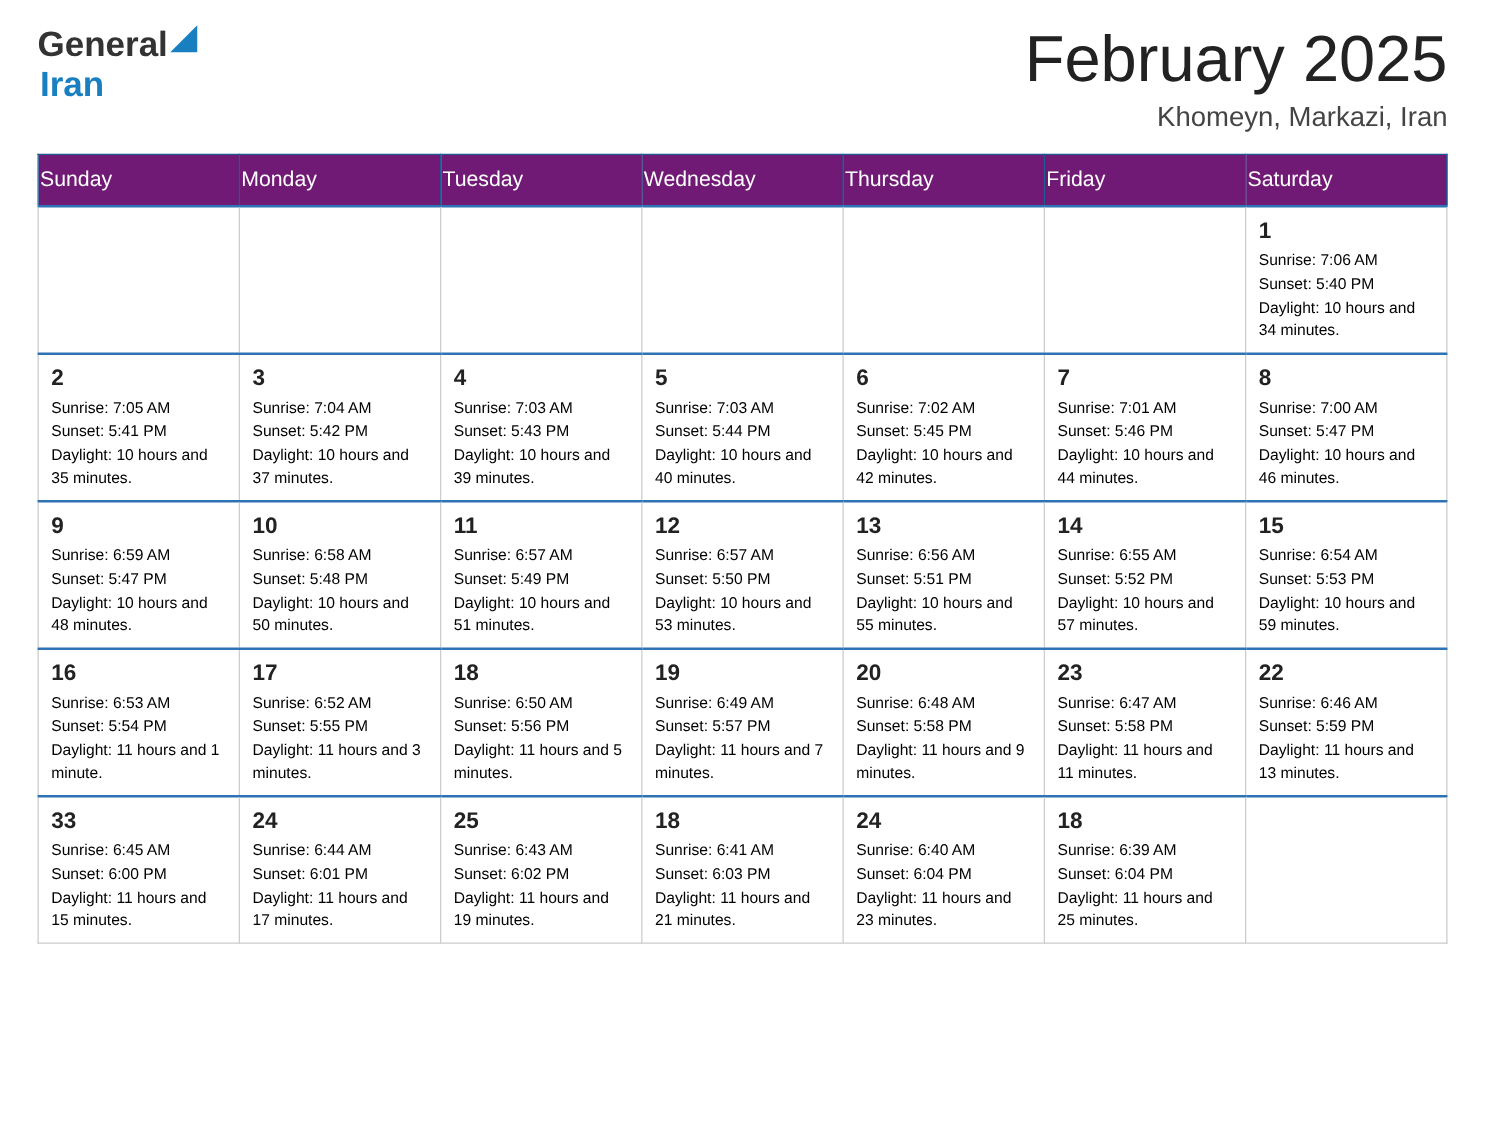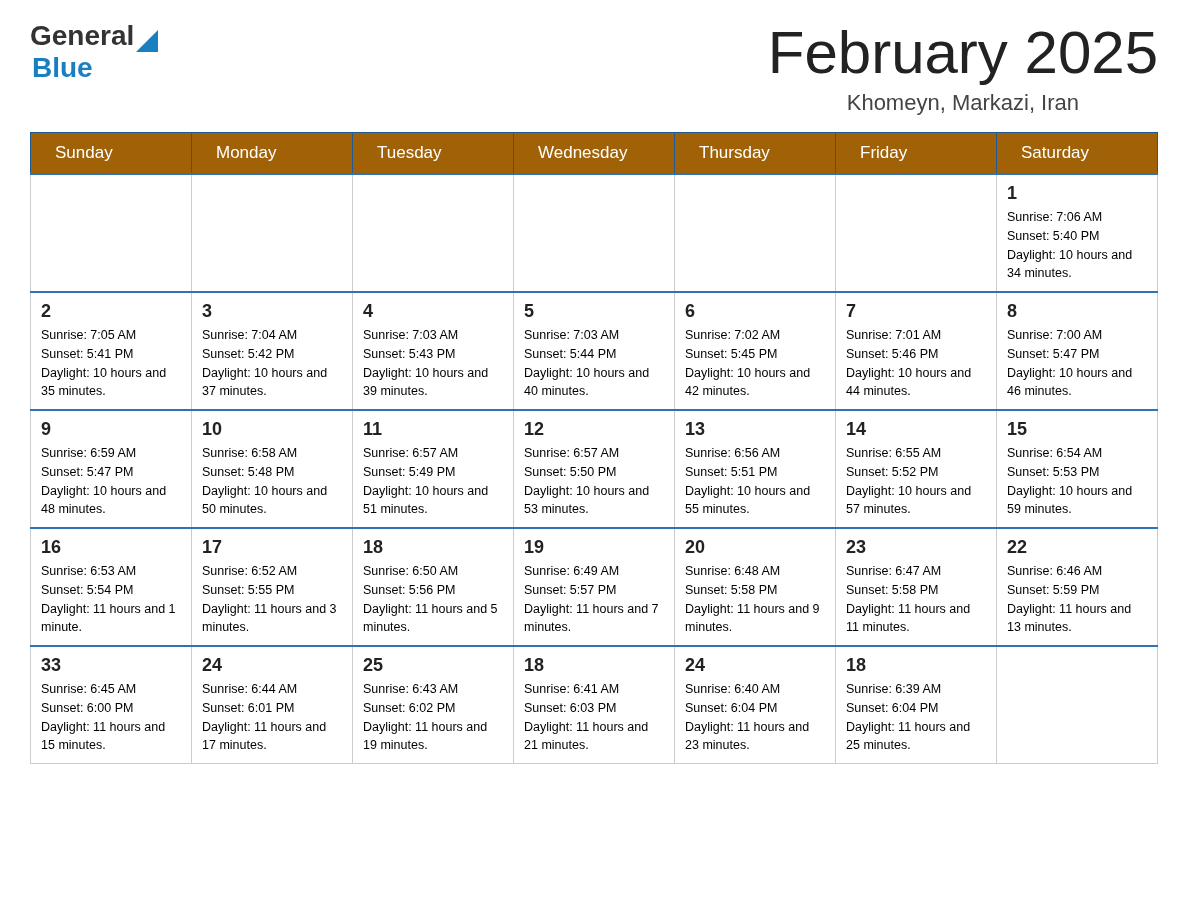--- a/index.html
+++ b/index.html
@@ -32,41 +32,40 @@
       color: #1a7fc1;
     }
     .logo-block {
       display: flex;
       flex-direction: column;
     }
     .title-area {
       text-align: right;
     }
     .month-title {
-      font-size: 60px;
+      font-size: 52px;
       font-weight: normal;
       color: #222;
       line-height: 1.1;
     }
     .location-title {
       font-size: 22px;
       color: #444;
       margin-top: 4px;
-      text-align: center;
     }
     .calendar-table {
       width: 100%;
       border-collapse: collapse;
       border: 1px solid #aaa;
     }
     .calendar-table th {
-      background-color: #a16207;
+      background-color: #701a75;
       color: #fff;
       text-align: left;
-      padding: 10px 24px;
+      padding: 10px 1px;
       font-size: 17px;
       font-weight: normal;
       border: 1px solid #1e5a94;
     }
     .calendar-table td {
       vertical-align: top;
       padding: 8px 10px;
       border: 1px solid #ccc;
       width: 14.28%;
       min-height: 110px;
@@ -95,30 +94,30 @@
       align-items: flex-end;
       margin-left: 2px;
     }
   </style>
 </head>
 <body>
 
 <div class="header-area">
   <div class="logo">
     <div class="logo-block">
-      <div style="display:flex; align-items:flex-end;">
+      <div style="display:flex; align-items:flex-start;">
         <span class="logo-text-general">General</span>
         <div class="logo-icon">
           <svg width="22" height="22" viewBox="0 0 22 22">
             <polygon points="0,22 22,22 22,0" fill="#1a7fc1"></polygon>
           </svg>
         </div>
       </div>
       <div style="display:flex; align-items:center; margin-left:2px;">
-        <span class="logo-blue">Blue</span>
+        <span class="logo-blue">Iran</span>
       </div>
     </div>
   </div>
   <div class="title-area">
     <div class="month-title">February 2025</div>
     <div class="location-title">Khomeyn, Markazi, Iran</div>
   </div>
 </div>
 
 <table class="calendar-table">

